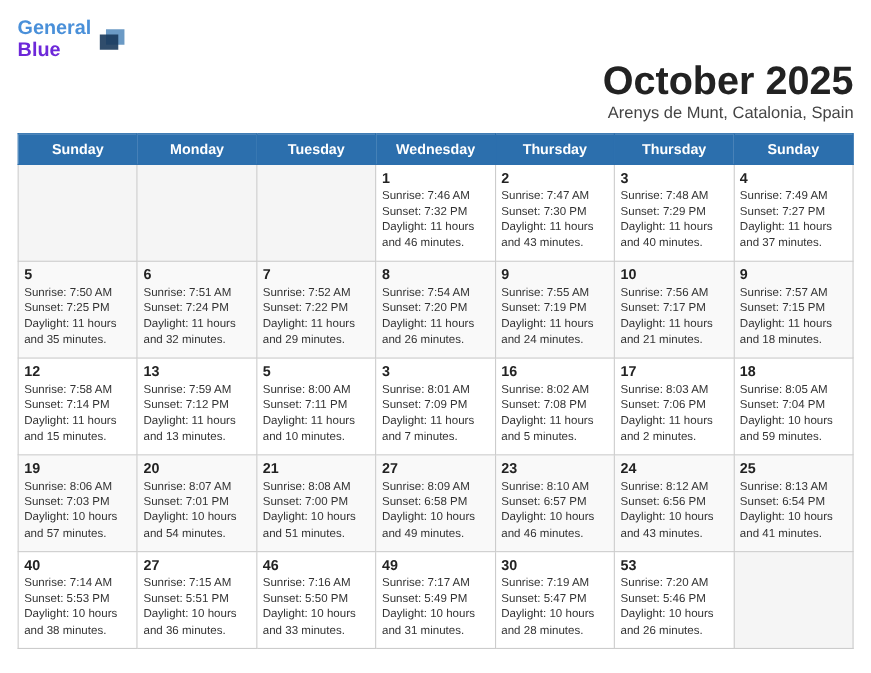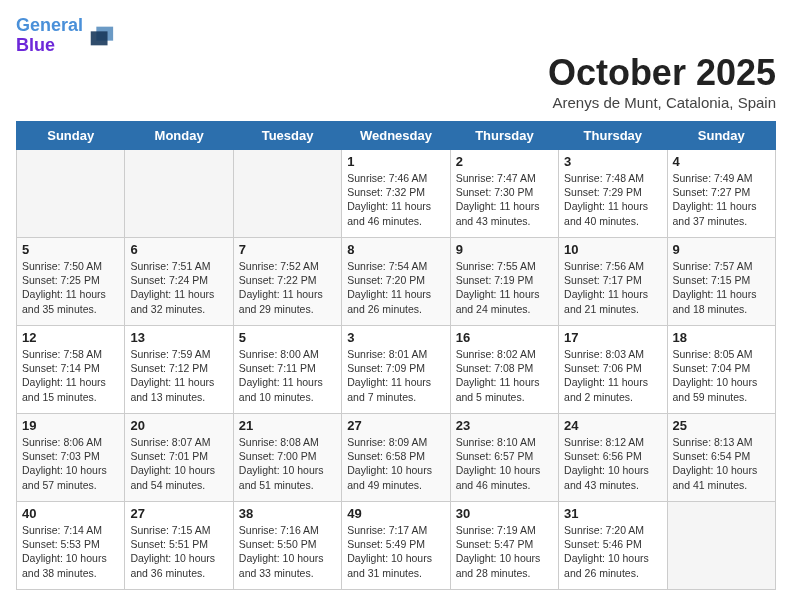--- a/index.html
+++ b/index.html
@@ -241,31 +241,31 @@
       <tr>
         <td>
           <span class="day-num">40</span>
           <div class="day-info">Sunrise: 7:14 AM<br>Sunset: 5:53 PM<br>Daylight: 10 hours and 38 minutes.</div>
         </td>
         <td>
           <span class="day-num">27</span>
           <div class="day-info">Sunrise: 7:15 AM<br>Sunset: 5:51 PM<br>Daylight: 10 hours and 36 minutes.</div>
         </td>
         <td>
-          <span class="day-num">38</span>
+          <span class="day-num">46</span>
           <div class="day-info">Sunrise: 7:16 AM<br>Sunset: 5:50 PM<br>Daylight: 10 hours and 33 minutes.</div>
         </td>
         <td>
           <span class="day-num">49</span>
           <div class="day-info">Sunrise: 7:17 AM<br>Sunset: 5:49 PM<br>Daylight: 10 hours and 31 minutes.</div>
         </td>
         <td>
           <span class="day-num">30</span>
           <div class="day-info">Sunrise: 7:19 AM<br>Sunset: 5:47 PM<br>Daylight: 10 hours and 28 minutes.</div>
         </td>
         <td>
-          <span class="day-num">31</span>
+          <span class="day-num">53</span>
           <div class="day-info">Sunrise: 7:20 AM<br>Sunset: 5:46 PM<br>Daylight: 10 hours and 26 minutes.</div>
         </td>
         <td class="empty"></td>
       </tr>
     </tbody>
 </table>
 
 </body></html>

